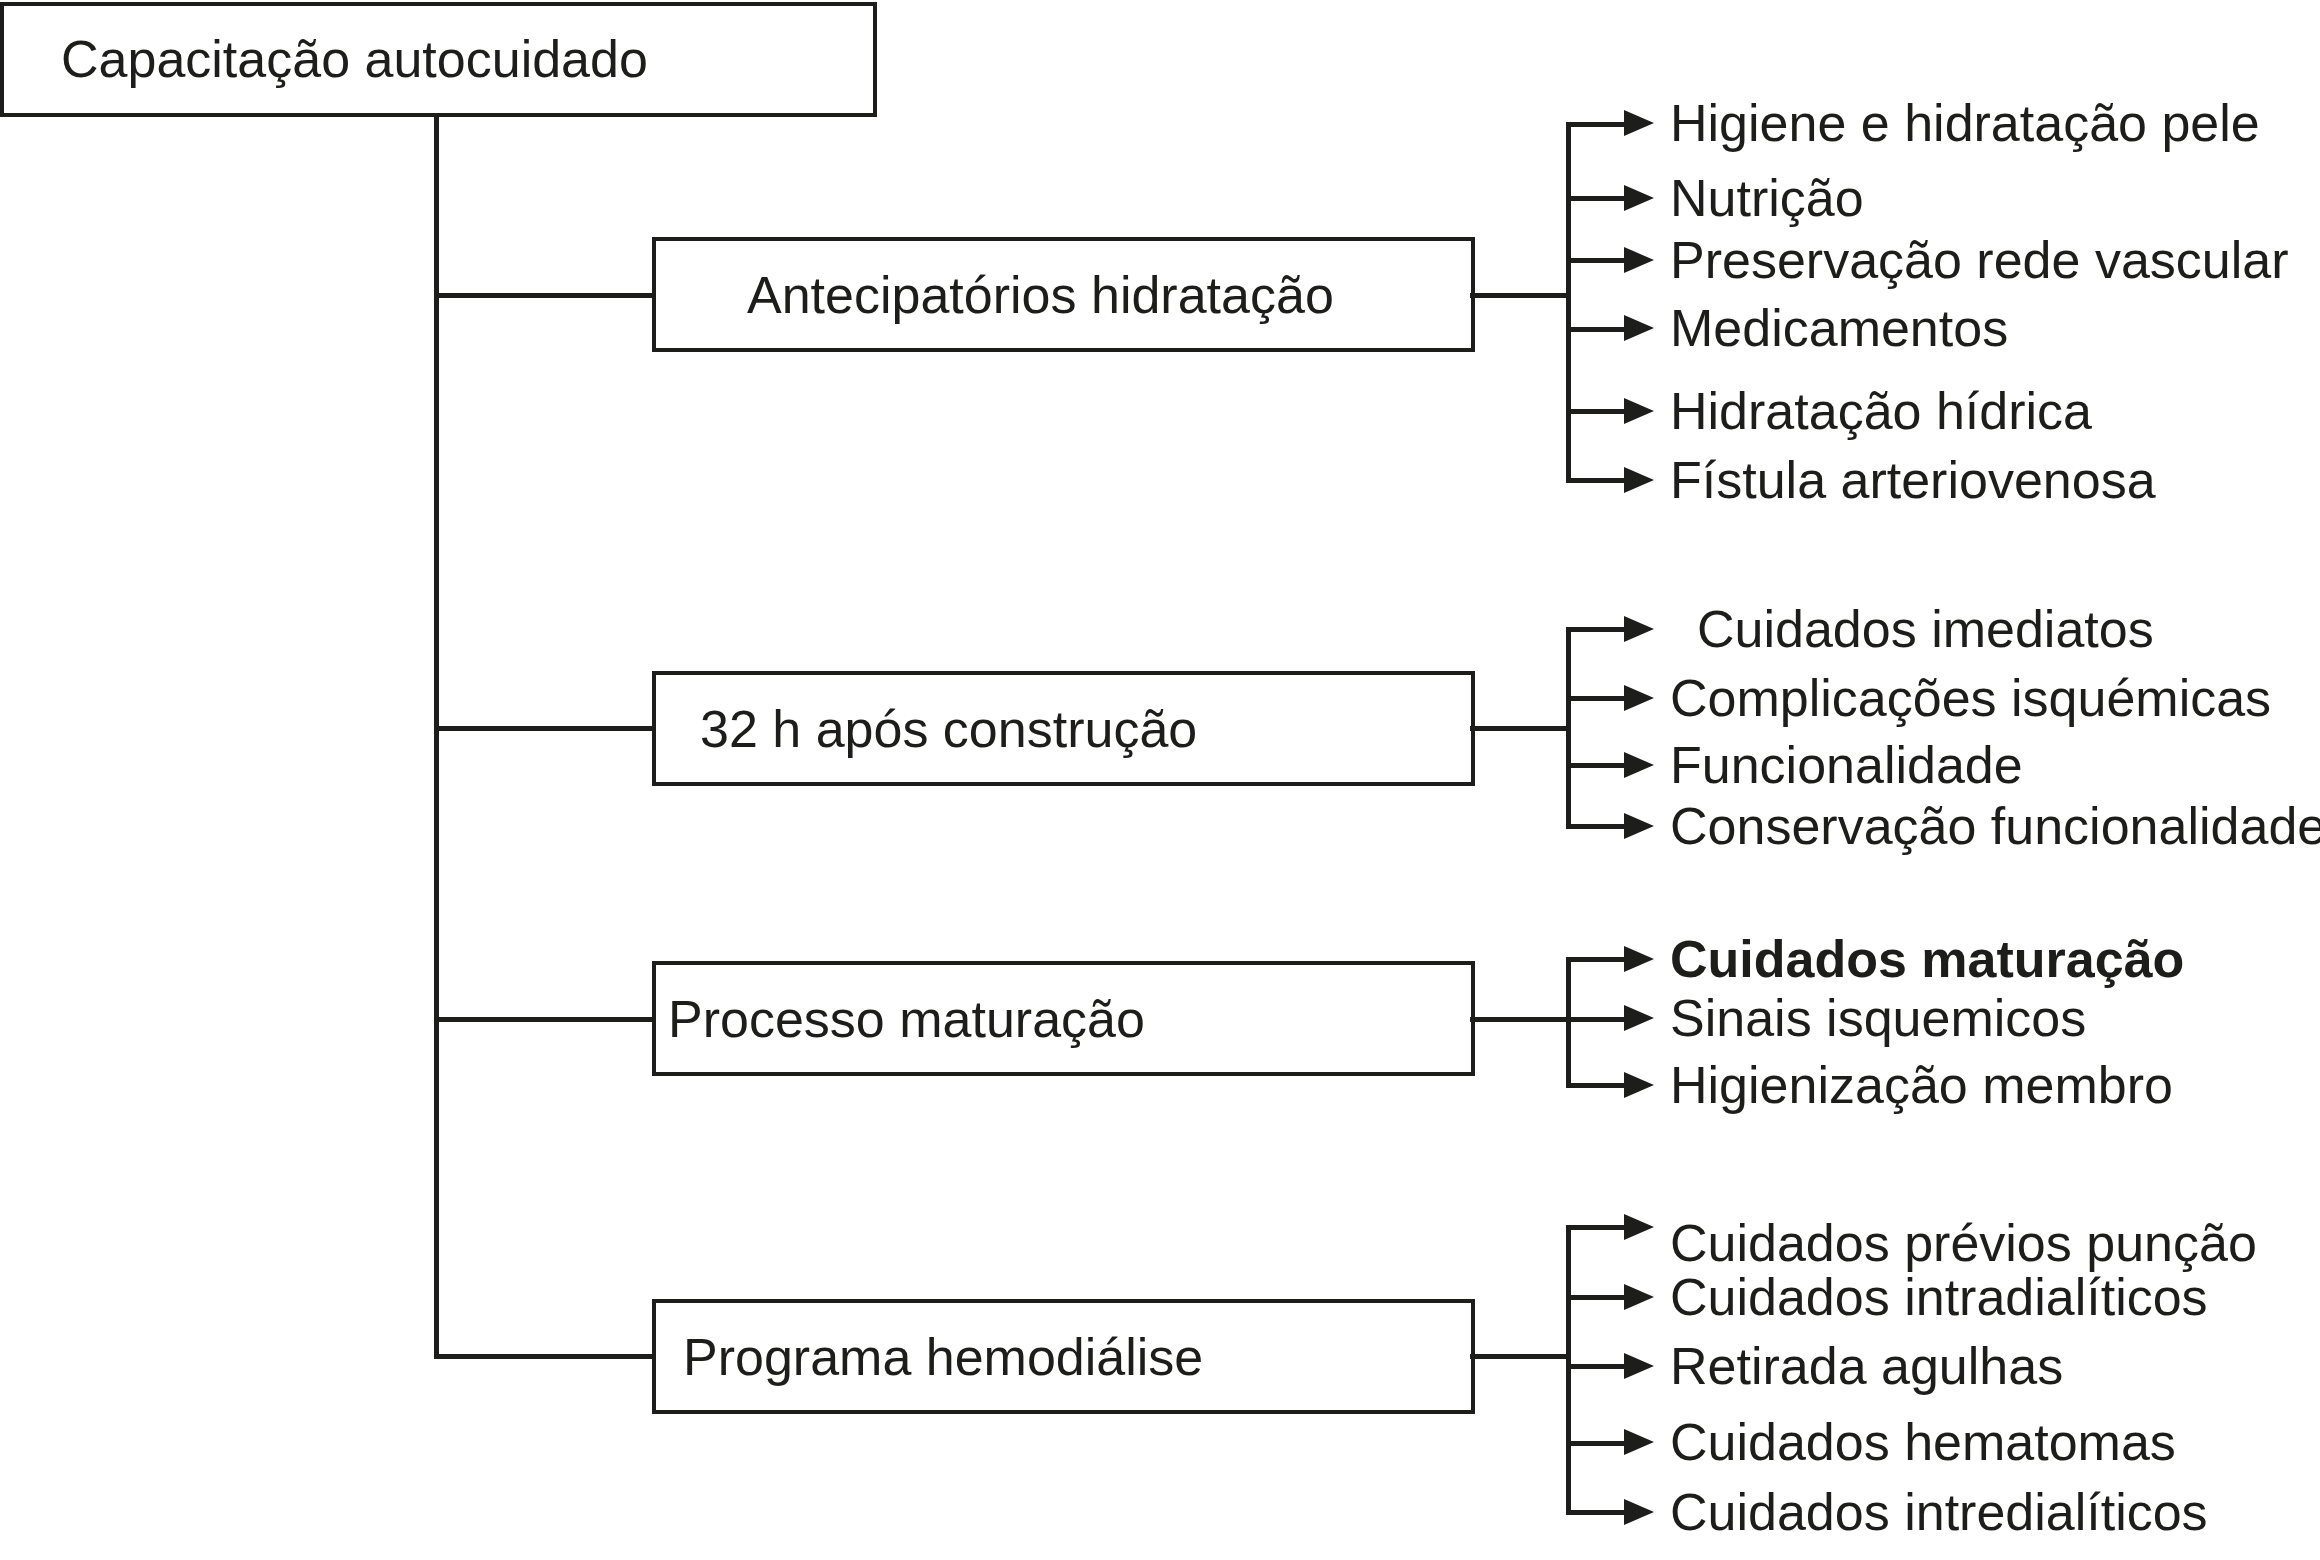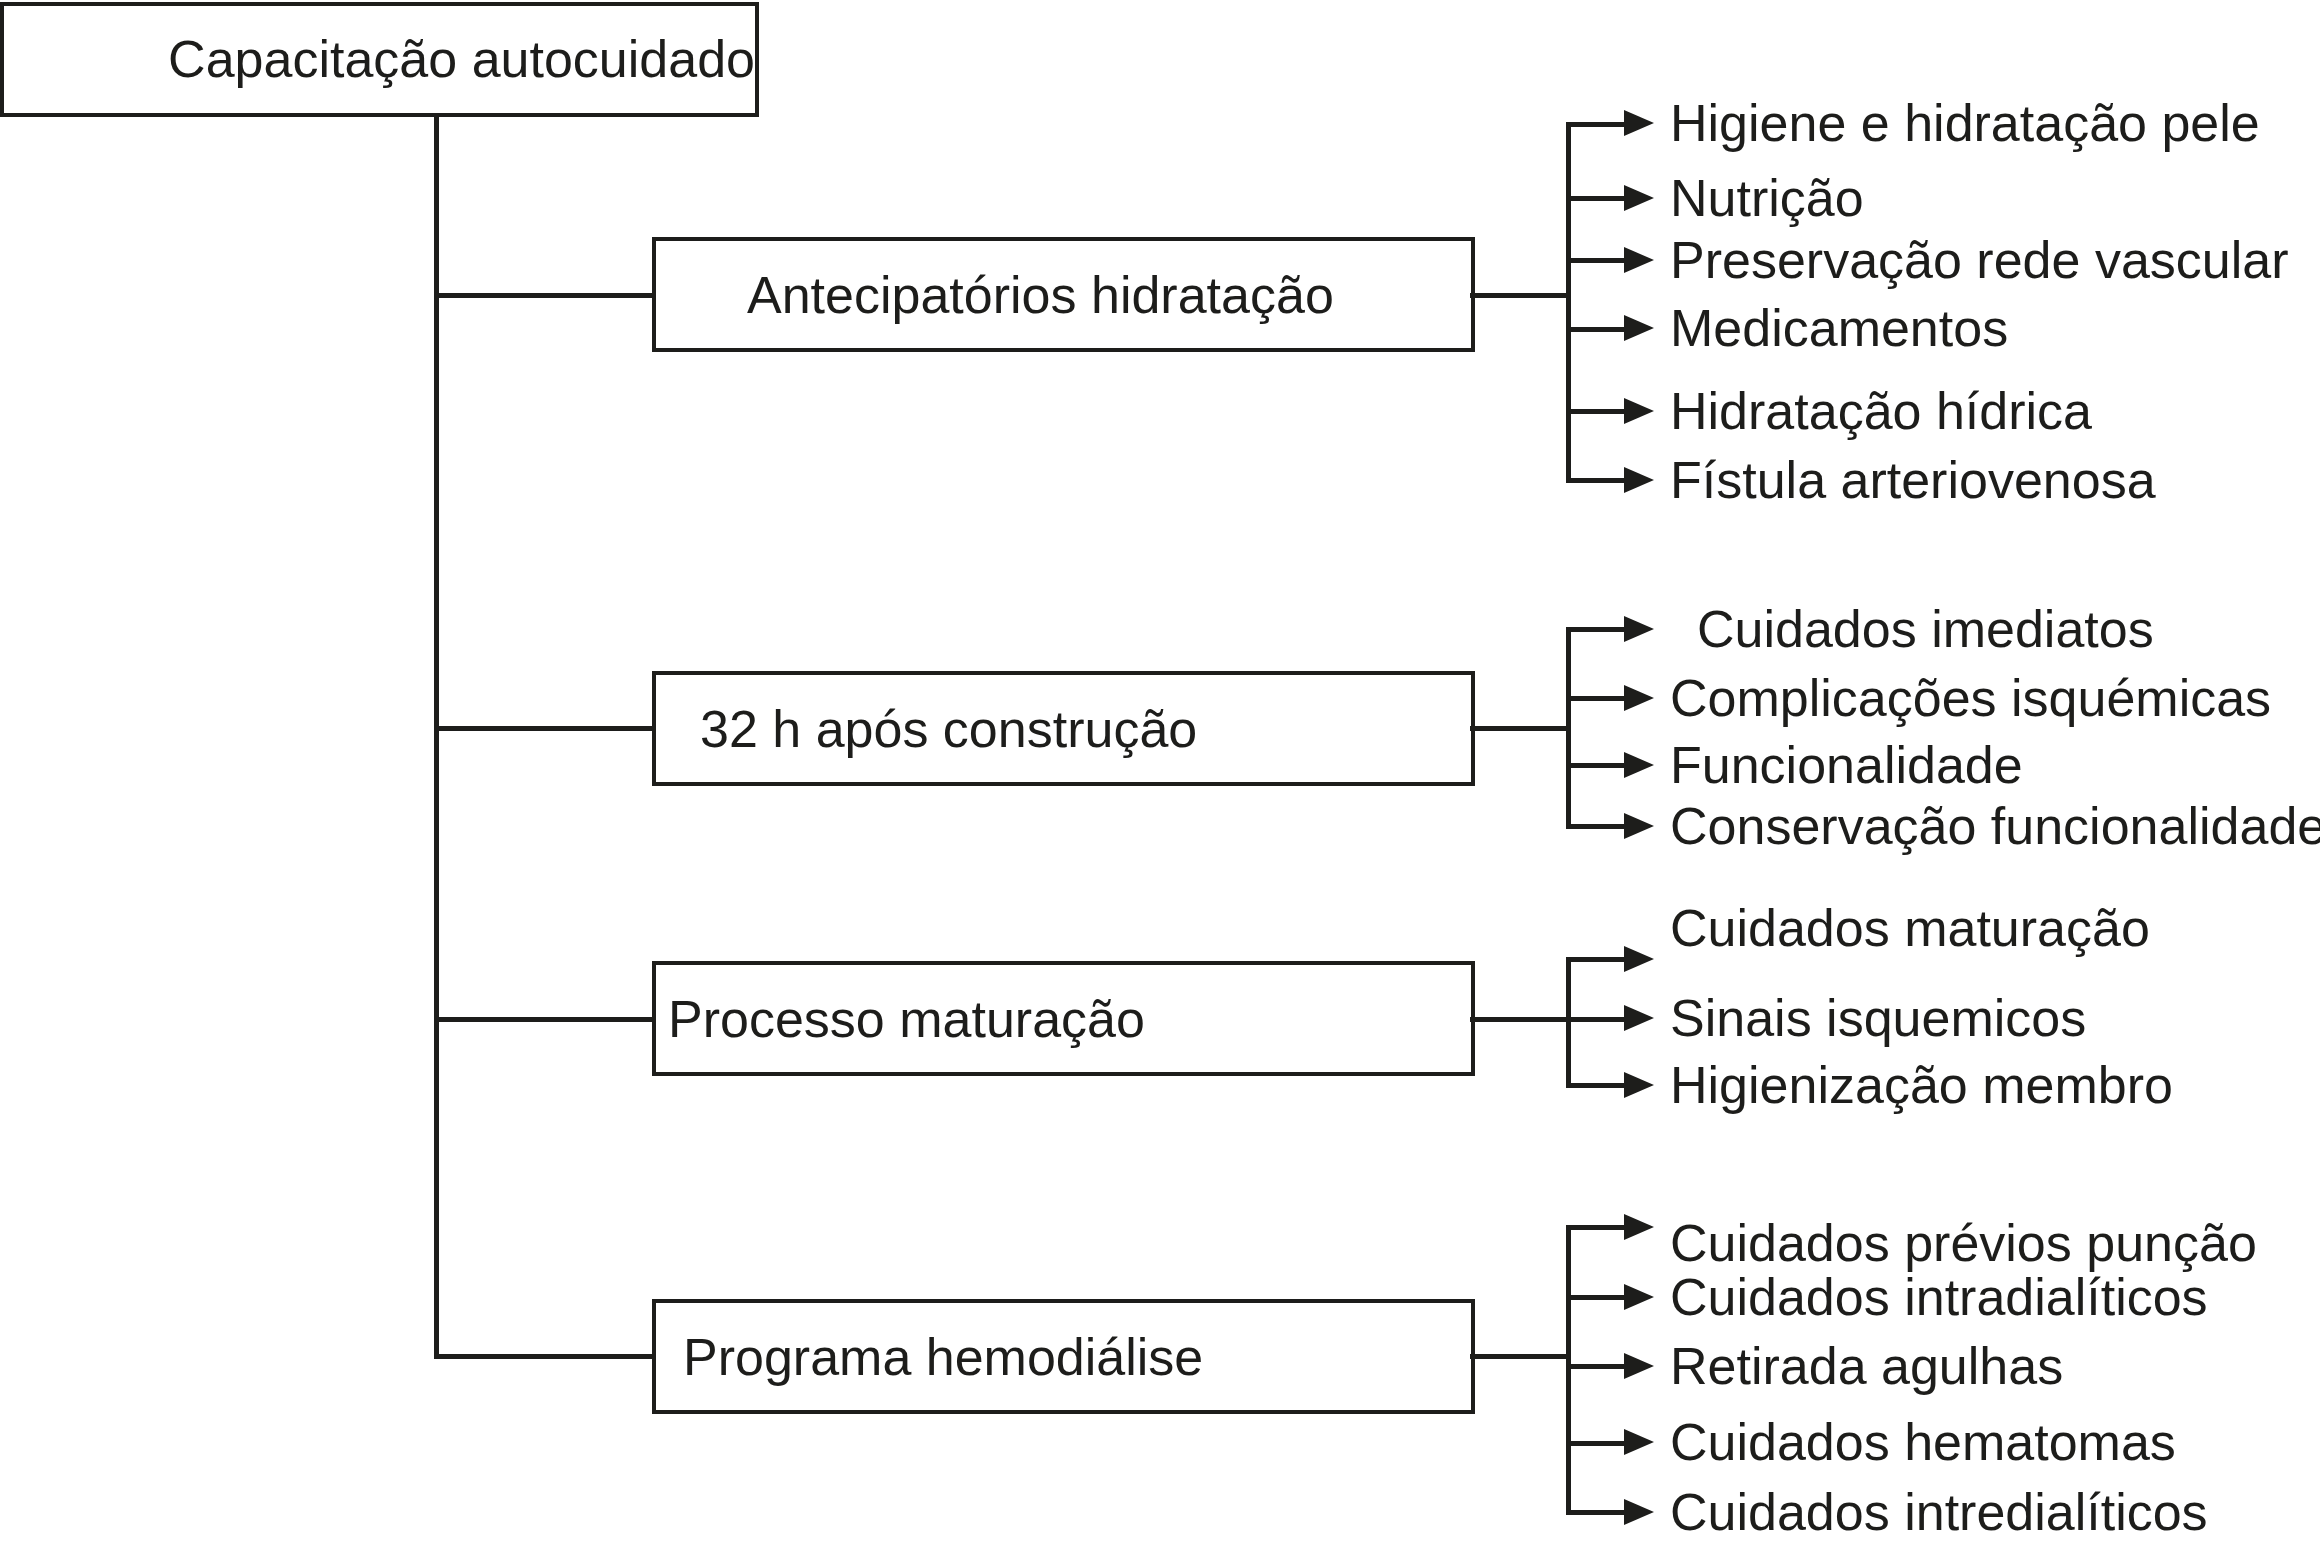--- a/index.html
+++ b/index.html
@@ -29,24 +29,23 @@
     border: 4.6px solid #1d1d1b;
     display: flex;
     align-items: center;
     font-size: 52px;
     line-height: 1;
     white-space: nowrap;
   }
   .root-box {
     left: 0px;
     top: 1.9px;
-    width: 759px;
+    width: 877px;
     height: 115px;
-    padding-left: 107px;
-    justify-content: flex-end;
+    padding-left: 57px;
   }
   .branch-box {
     left: 652px;
     width: 823px;
     height: 115px;
   }
   .leaf-label {
     position: absolute;
     transform: translateY(-50%);
     font-size: 52px;
@@ -123,21 +122,21 @@
       <div class="arrowhead" style="top:826px;"></div>
       <span class="leaf-label" style="top:826px;">Conservação funcionalidade</span>
       <div class="line h" style="left:434px; top:1017px; width:223px;"></div>
       <div class="node-box branch-box" style="top:961px; padding-left:12px;">
         <span class="box-label">Processo maturação</span>
       </div>
       <div class="line h" style="left:1470px; top:1017px; width:100px;"></div>
       <div class="line v" style="left:1566px; top:957px; height:131px;"></div>
       <div class="line h" style="left:1566px; top:957px; width:62px;"></div>
       <div class="arrowhead" style="top:959px;"></div>
-      <span class="leaf-label" style="top:928px;">Cuidados maturação</span>
+      <span class="leaf-label" style="top:959px;font-weight:bold;">Cuidados maturação</span>
       <div class="line h" style="left:1566px; top:1017px; width:62px;"></div>
       <div class="arrowhead" style="top:1018px;"></div>
       <span class="leaf-label" style="top:1018px;">Sinais isquemicos</span>
       <div class="line h" style="left:1566px; top:1083px; width:62px;"></div>
       <div class="arrowhead" style="top:1085px;"></div>
       <span class="leaf-label" style="top:1085px;">Higienização membro</span>
       <div class="line h" style="left:434px; top:1354px; width:223px;"></div>
       <div class="node-box branch-box" style="top:1299px; padding-left:27px;">
         <span class="box-label">Programa hemodiálise</span>
       </div>

